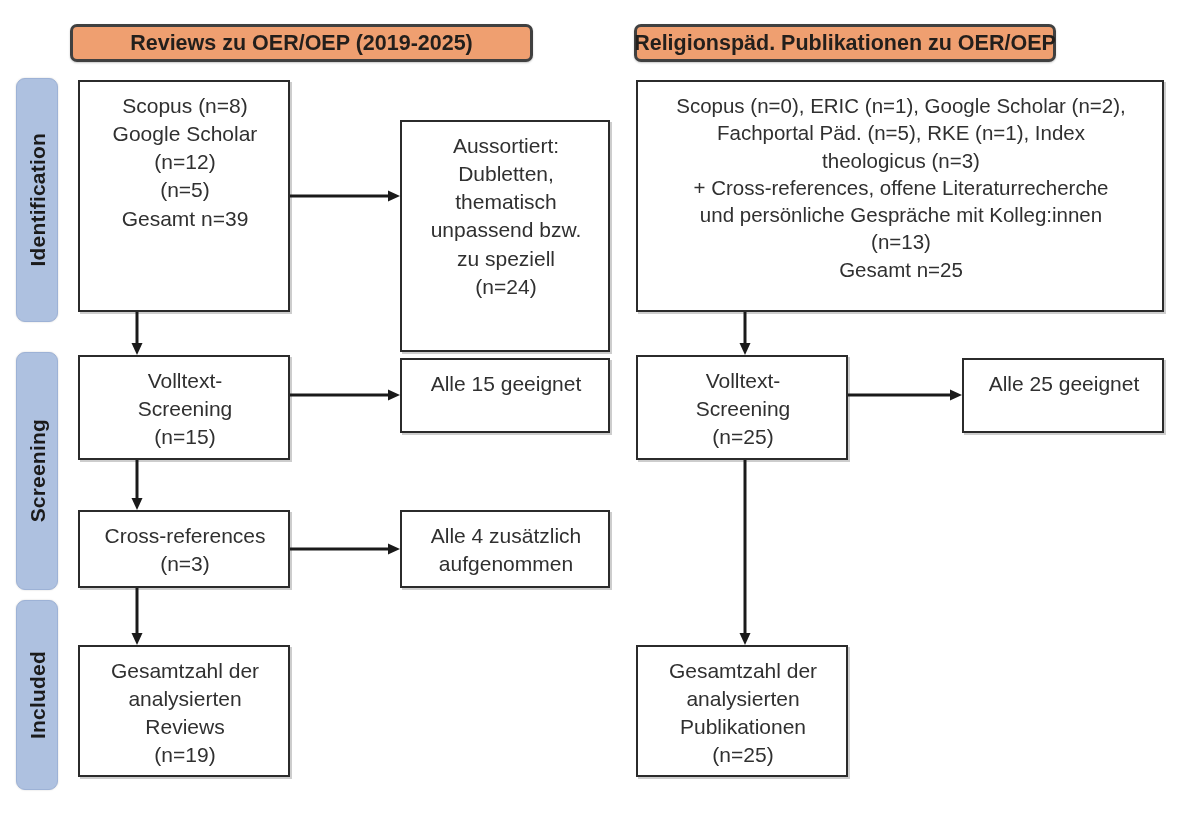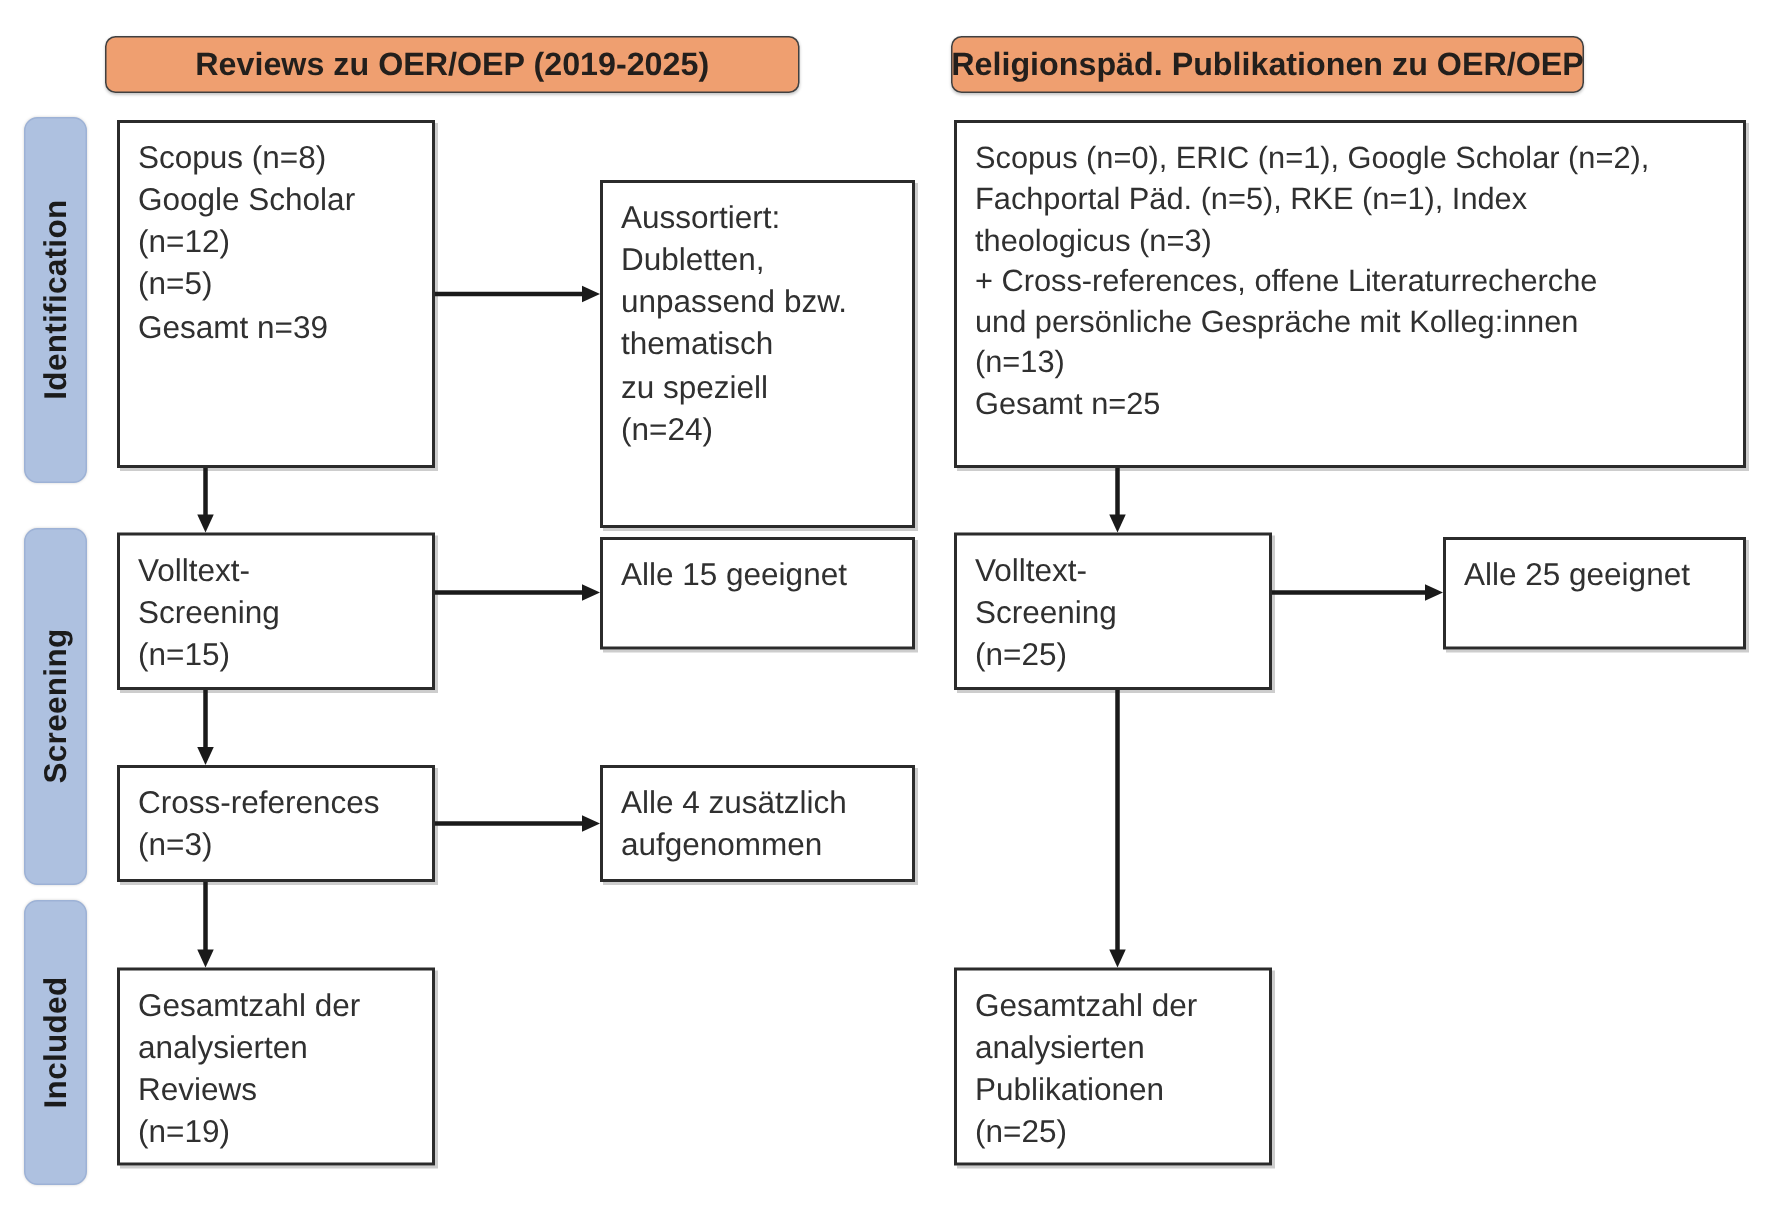--- a/index.html
+++ b/index.html
@@ -39,21 +39,21 @@
     color: #1b1b1b;
     letter-spacing: 0.2px;
     white-space: nowrap;
     line-height: 1;
   }
 
   
   .col-header {
     position: absolute;
     background: #ef9f70;
-    border: 1px solid #404040;
+    border: 3px solid #404040;
     border-radius: 7px;
     box-shadow: 0 1px 2px rgba(0,0,0,0.22);
     display: flex;
     align-items: center;
     justify-content: center;
     box-sizing: border-box;
     font-weight: bold;
     font-size: 21.5px;
     color: #231f1c;
     white-space: nowrap;
@@ -68,20 +68,21 @@
     padding: 10px 10px 8px 12px;
     font-size: 21px;
     line-height: 1.34;
     color: #303030;
     box-shadow: 2px 2px 0 rgba(90,90,90,0.30);
     overflow: hidden;
   }
   .box .line {
     display: block;
     white-space: nowrap;
+    text-align: center;
   }
 
   
   .conn {
     position: absolute;
     pointer-events: none;
   }
   .conn line, .conn polygon, .conn path {
     stroke: #1a1a1a;
     fill: none;
@@ -120,22 +121,22 @@
     <span class="line">Scopus (n=8)</span>
     <span class="line">Google Scholar</span>
     <span class="line">(n=12)</span>
     <span class="line">(n=5)</span>
     <span class="line">Gesamt n=39</span>
   </div>
 
   <div class="box" style="left:400px; top:80px; width:210px; height:232px;margin-top:40px;">
     <span class="line">Aussortiert:</span>
     <span class="line">Dubletten,</span>
+    <span class="line">thematisch</span>
     <span class="line">unpassend bzw.</span>
-    <span class="line">thematisch</span>
     <span class="line">zu speziell</span>
     <span class="line">(n=24)</span>
   </div>
 
   <div class="box" style="left:636px; top:80px; width:528px; height:232px; font-size:20.5px; line-height:1.33;">
     <span class="line">Scopus (n=0), ERIC (n=1), Google Scholar (n=2),</span>
     <span class="line">Fachportal Päd. (n=5), RKE (n=1), Index</span>
     <span class="line">theologicus (n=3)</span>
     <span class="line">+ Cross-references, offene Literaturrecherche</span>
     <span class="line">und persönliche Gespräche mit Kolleg:innen</span>

